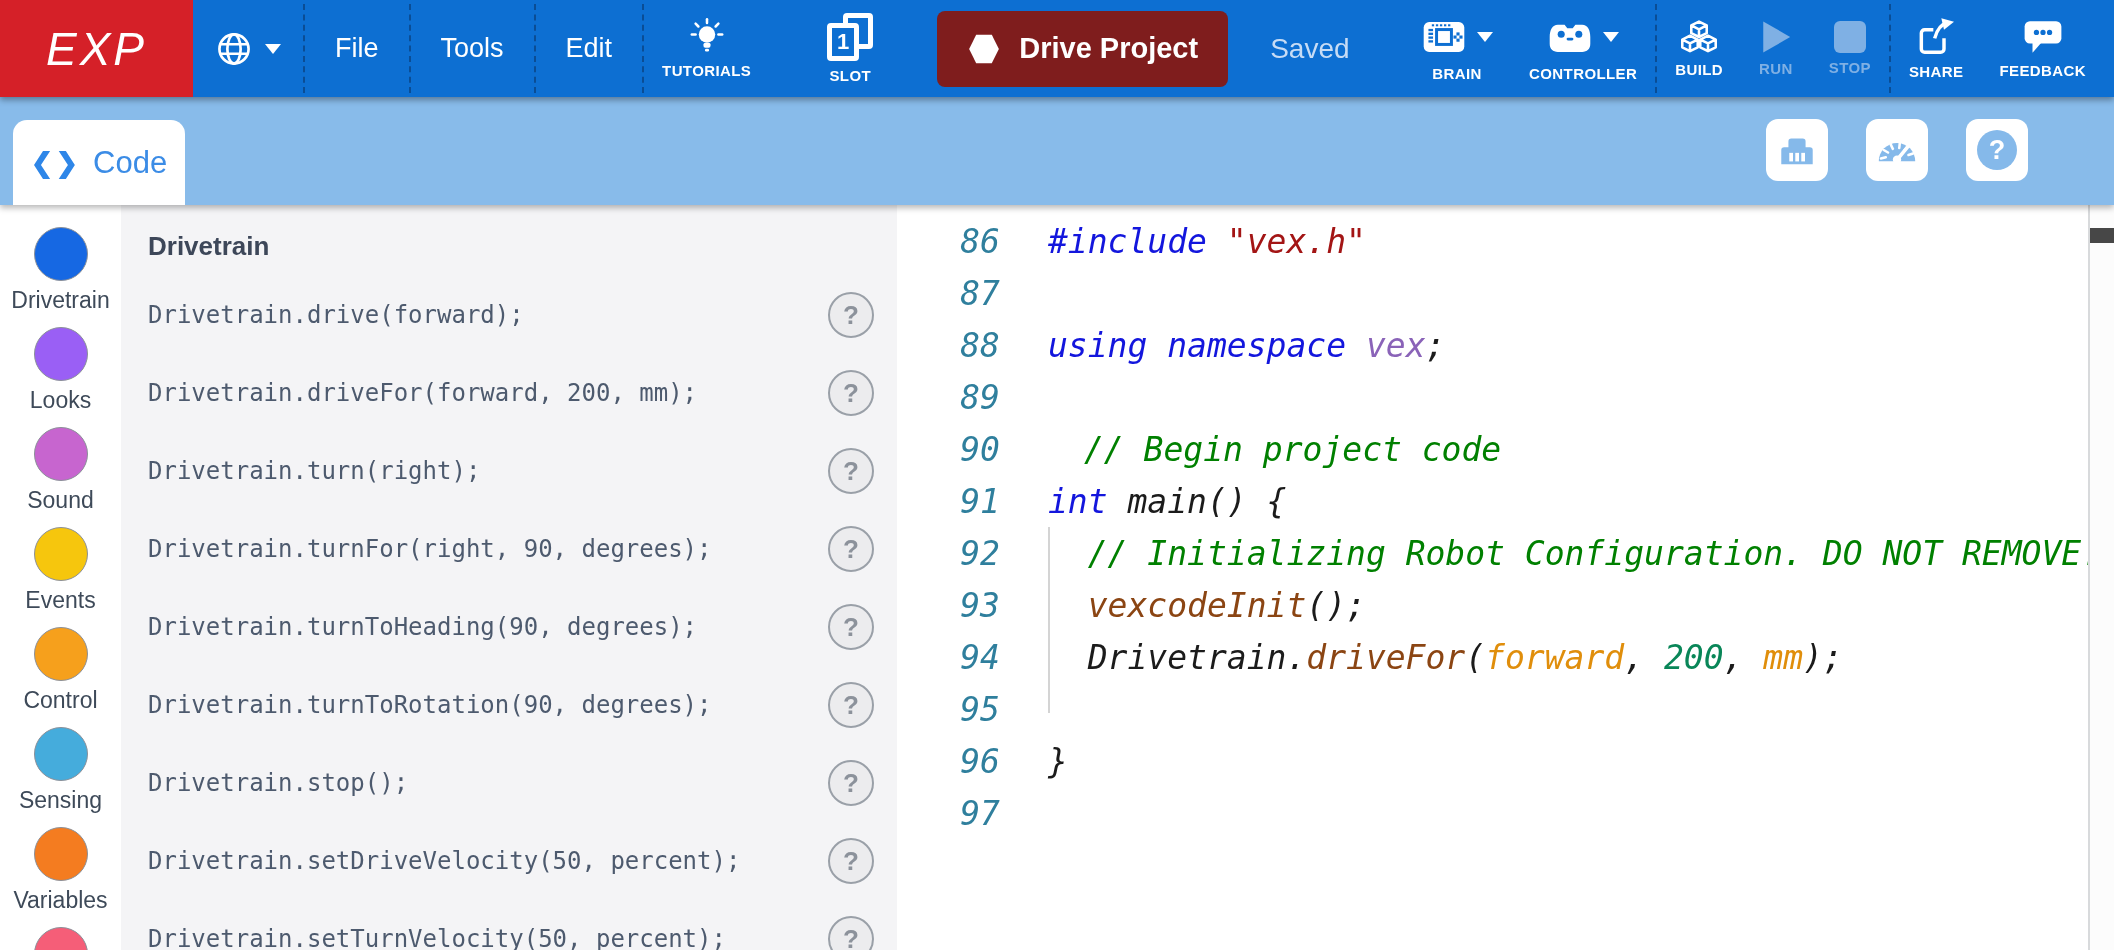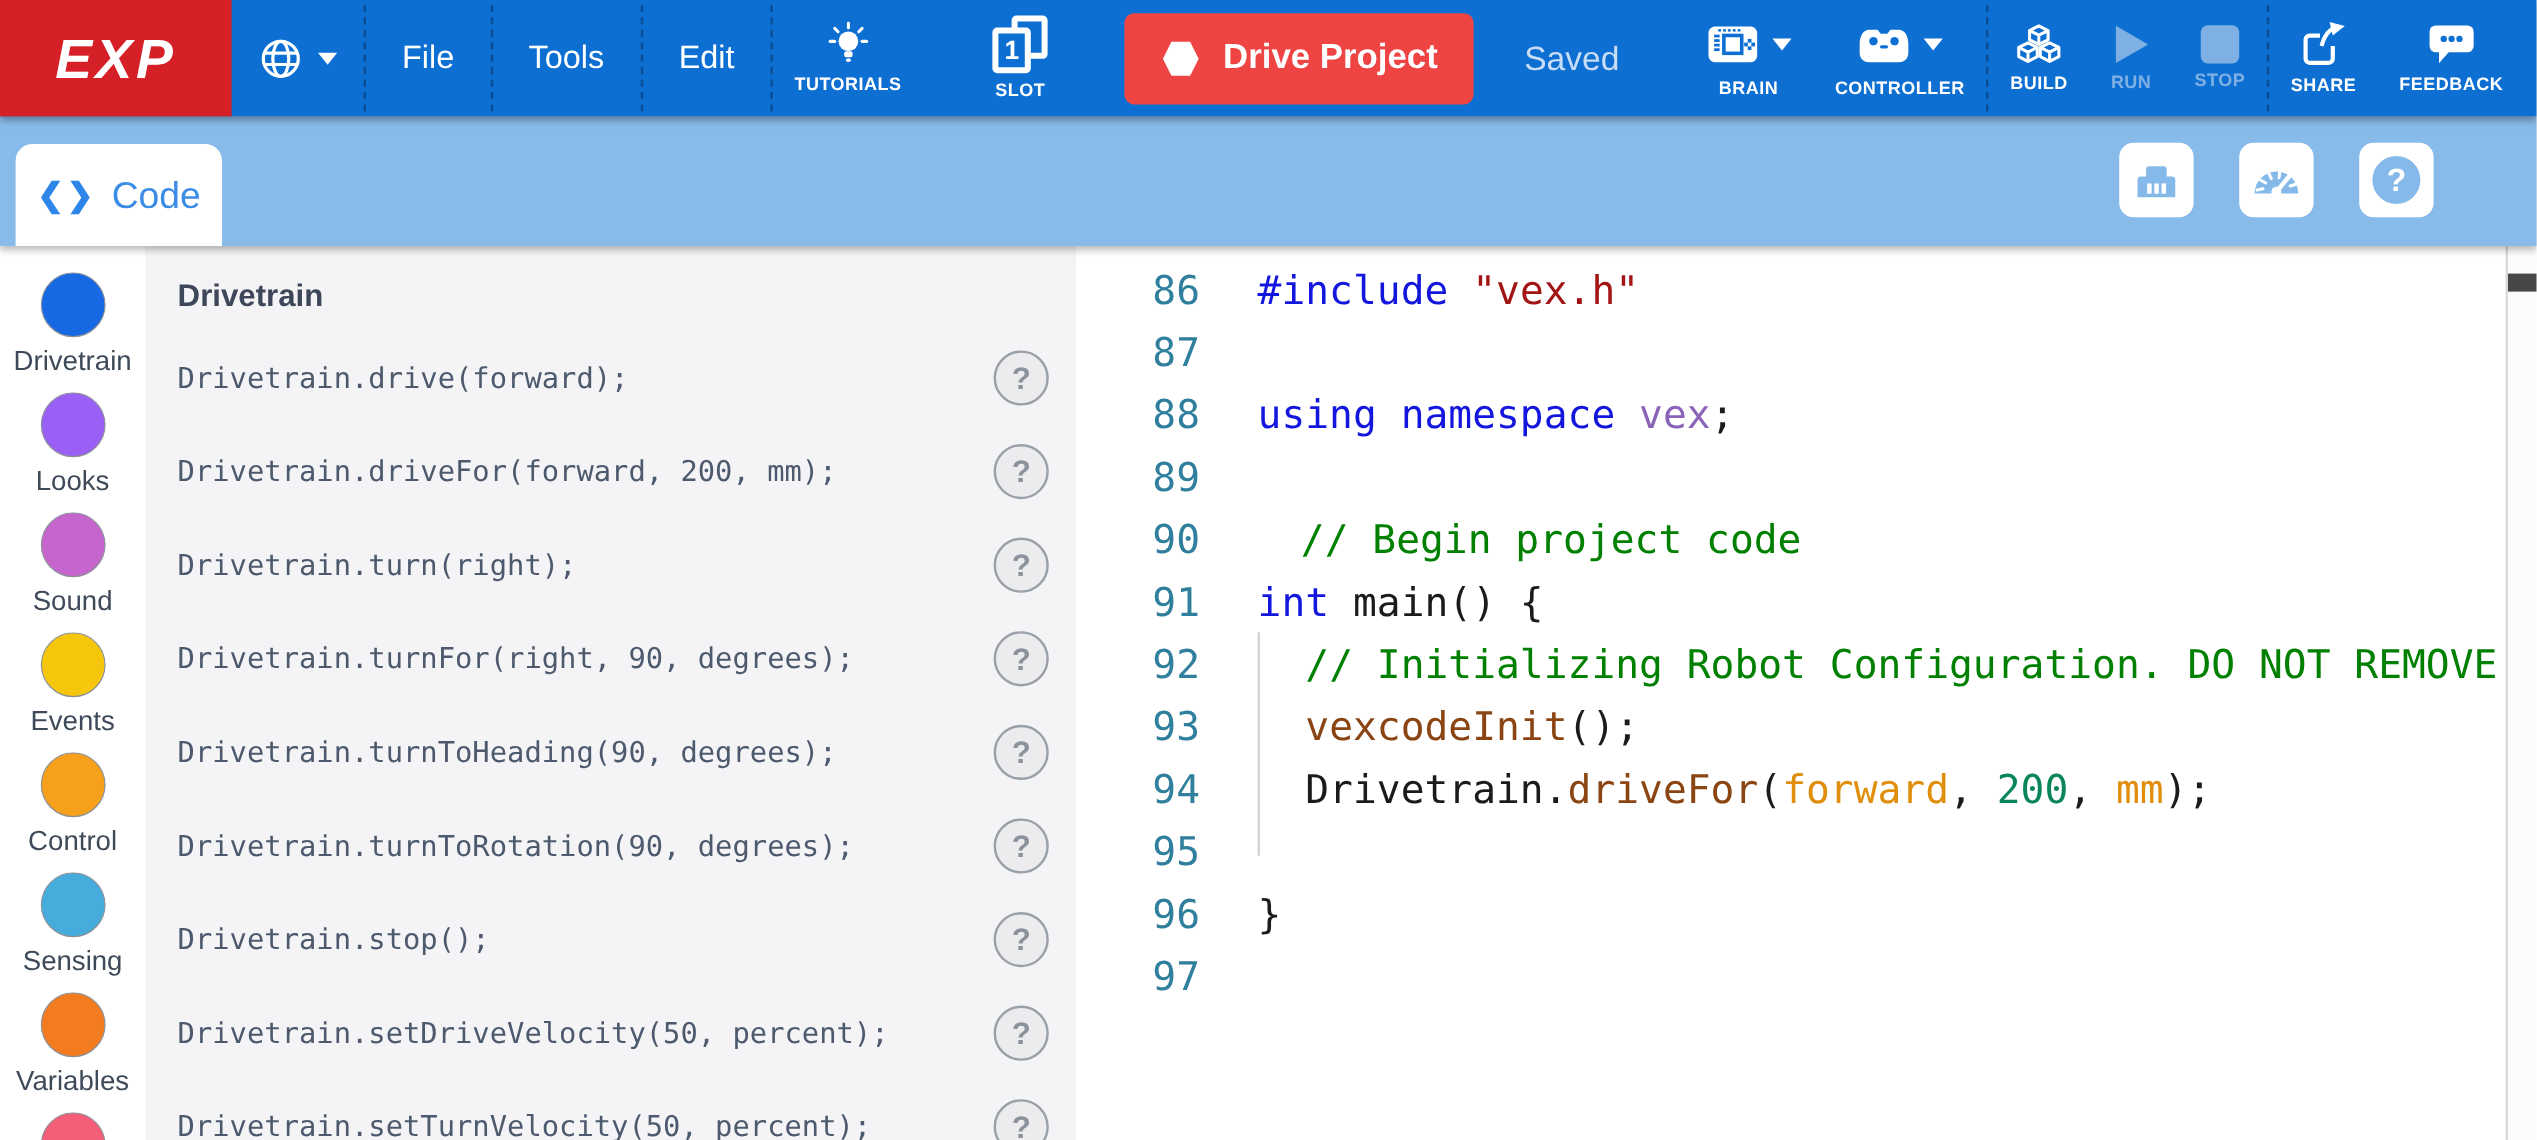--- a/index.html
+++ b/index.html
@@ -1,33 +1,33 @@
 <!DOCTYPE html>
 <html><head>
 <meta charset="utf-8">
 <style>
   html,body{margin:0;padding:0;background:#fff;}
   .app{width:2114px;height:950px;position:relative;overflow:hidden;font-family:"Liberation Sans",sans-serif;background:#fff;}
 
   
   .topbar{height:97px;background:#0d6fd2;display:flex;align-items:stretch;position:relative;z-index:30;box-shadow:0 3px 6px rgba(0,0,0,.35);}
   .logo-block{width:193px;background:#d52028;display:flex;align-items:center;justify-content:center;flex:none;}
-  .logo{color:#fff;font-size:46px;font-weight:700;font-style:italic;letter-spacing:3px;}
+  .logo{color:#fff;font-size:46px;font-weight:400;font-style:italic;letter-spacing:3px;}
   .tb-left{display:flex;align-items:stretch;}
   .menu-item{display:flex;align-items:center;justify-content:center;color:#fff;font-size:27px;padding:0 30px;cursor:default;}
   .globe-item{padding:0 22px;gap:12px;}
   .sep{border-left:2px dashed rgba(8,44,88,.5);margin:4px 0;}
   .caret{width:0;height:0;border-left:8px solid transparent;border-right:8px solid transparent;border-top:10px solid #fff;display:inline-block;}
   .col-item{display:flex;flex-direction:column;align-items:center;justify-content:center;gap:6px;color:#fff;padding:0 18px;}
   .col-item .lbl{font-size:15px;font-weight:bold;letter-spacing:.4px;}
   .slot-item{margin-left:40px;}
   .slot-stack{position:relative;width:46px;height:48px;}
   .slot-back{position:absolute;top:0;right:0;width:30px;height:36px;border:5px solid #fff;border-radius:4px;box-sizing:border-box;}
   .slot-front{position:absolute;bottom:0;left:0;width:32px;height:38px;background:#0d6fd2;border:5px solid #fff;border-radius:4px;box-sizing:border-box;color:#fff;font-weight:bold;font-size:22px;display:flex;align-items:center;justify-content:center;}
-  .project-pill{display:flex;align-items:center;gap:18px;background:#ef4444;border-radius:8px;height:76px;align-self:center;padding:0 30px;margin-left:46px;color:#fff;font-size:29px;font-weight:600;}
+  .project-pill{display:flex;align-items:center;gap:18px;background:#7f1d1d;border-radius:8px;height:76px;align-self:center;padding:0 30px;margin-left:46px;color:#fff;font-size:29px;font-weight:600;}
   .saved{color:#c7dcf5;font-size:28px;display:flex;align-items:center;margin-left:42px;}
   .tb-right{margin-left:auto;display:flex;align-items:stretch;padding-right:10px;}
   .icon-row{display:flex;align-items:center;gap:10px;height:44px;}
   .disabled .lbl{color:#7fb0e4;}
   .stop-square{width:32px;height:32px;background:#7fb0e4;border-radius:6px;display:inline-block;}
 
   
   .subbar{height:108px;background:#88bbea;display:flex;align-items:flex-end;position:relative;z-index:20;box-shadow:0 3px 6px rgba(0,0,0,.28);}
   .code-tab{margin-left:13px;width:172px;height:85px;background:#fff;border-radius:14px 14px 0 0;display:flex;align-items:center;justify-content:center;gap:13px;color:#3b8ce6;font-size:31px;font-weight:500;}
   .code-tab .brackets{font-size:27px;font-weight:bold;letter-spacing:2px;color:#2e86e8;}
@@ -42,21 +42,21 @@
   .cat .dot{width:54px;height:54px;border-radius:50%;border:1.5px solid #8b9099;box-sizing:border-box;flex:none;}
   .cat .cat-lbl{margin-top:6px;font-size:23px;color:#3e4a59;}
 
   .commands{width:776px;flex:none;background:#f4f4f6;padding:26px 0 0 27px;box-sizing:border-box;overflow:hidden;}
   .commands h2{margin:0 0 14px 0;font-size:26px;color:#3d4759;font-weight:bold;}
   .cmd-row{width:726px;height:78px;display:flex;align-items:center;justify-content:space-between;}
   .cmd-text{font-family:"DejaVu Sans Mono",monospace;font-size:24px;color:#4d5a6e;}
   .help-btn{width:46px;height:46px;border-radius:50%;border:2px solid #9aa0a8;background:#ececee;color:#8c929b;font-size:26px;font-weight:bold;display:flex;align-items:center;justify-content:center;box-sizing:border-box;padding:0;font-family:"Liberation Sans",sans-serif;}
 
   .editor{flex:1;background:#fff;padding-top:10px;font-family:"DejaVu Sans Mono",monospace;font-size:33px;overflow:hidden;position:relative;}
-  .cl{display:flex;height:52px;align-items:center;position:relative;}
+  .cl{display:flex;height:52px;align-items:center;position:relative;font-style:italic;}
   .cl .ln{width:103px;text-align:right;flex:none;}
   .cl .ct{margin-left:48px;white-space:pre;color:#1b1b1b;}
   .guide{position:absolute;left:151px;top:0;bottom:0;width:2px;background:#d4d4d4;}
   .guide.half{bottom:auto;height:58%;}
 
   .scrollbar{width:26px;flex:none;background:#fcfcfc;border-left:2px solid #d8dadc;position:relative;box-sizing:border-box;}
   .thumb{position:absolute;top:23px;left:0;right:0;height:15px;background:#474747;}
 </style>
 </head>
 <body>

